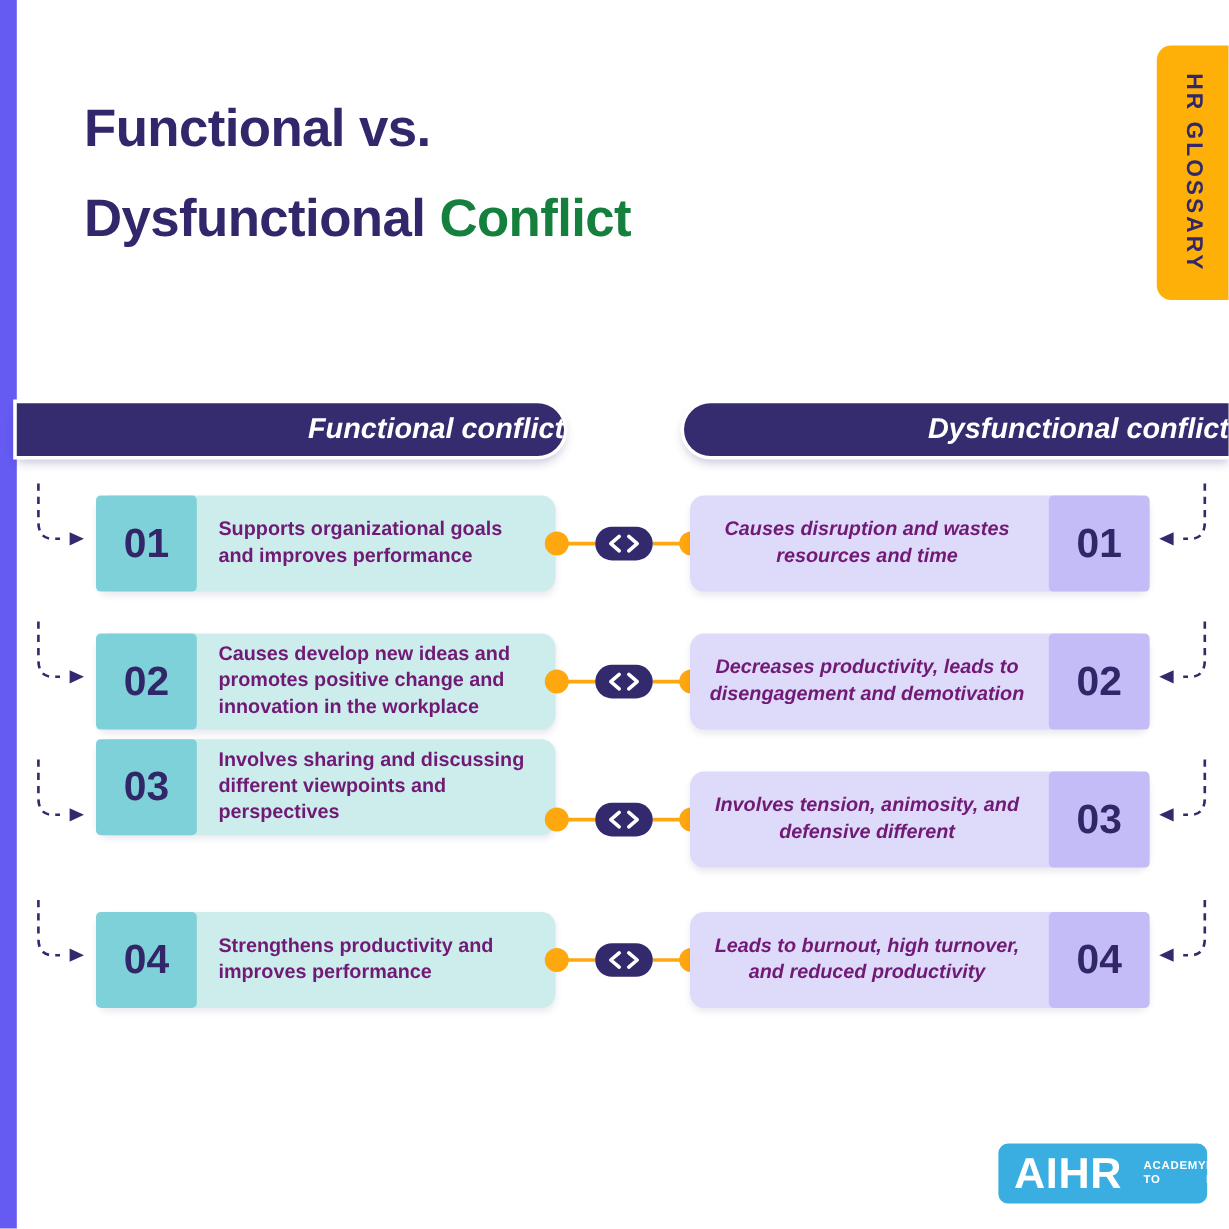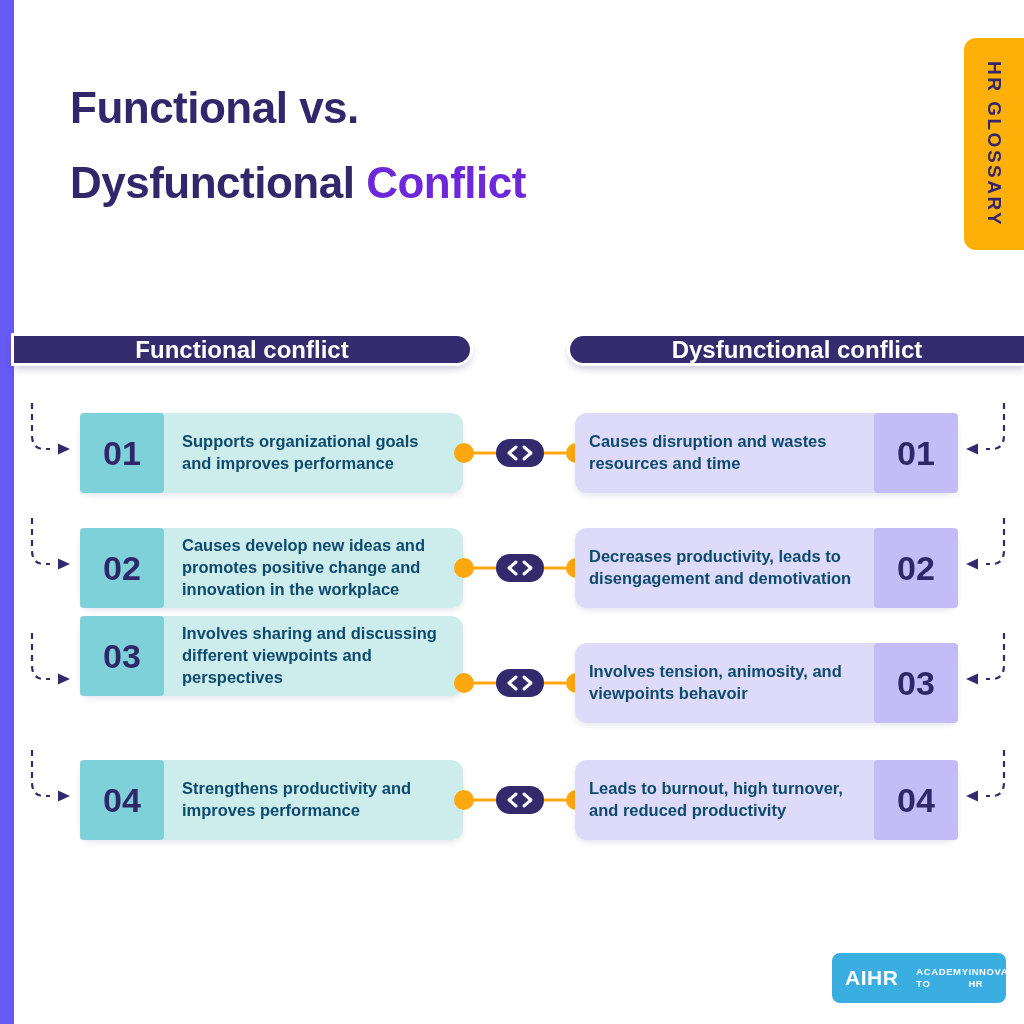--- a/index.html
+++ b/index.html
@@ -5,57 +5,57 @@
   html,body{margin:0;padding:0;background:#ffffff;}
   .canvas{
     position:relative;width:1024px;height:1024px;overflow:hidden;
     background:#ffffff;font-family:"Liberation Sans",sans-serif;
   }
   .edge-bar{position:absolute;left:0;top:0;width:14px;height:1024px;background:#655af2;}
 
   
   .title{position:absolute;left:70px;top:70px;font-size:44px;line-height:75px;
     font-weight:bold;color:#32276b;letter-spacing:-0.5px;}
-  .title .accent{color:#6d28d9;}
+  .title .accent{color:#15803d;}
 
   
   .glossary-tag{position:absolute;right:0;top:38px;width:60px;height:212px;
     background:#ffb008;border-radius:12px 0 0 12px;display:flex;align-items:center;justify-content:center;}
   .glossary-tag span{writing-mode:vertical-rl;font-size:19px;font-weight:bold;
     color:#32276b;letter-spacing:2.5px;white-space:nowrap;}
 
   
-  .col-header{position:absolute;top:336px;height:27px;background:#352b6f;color:#ffffff;
-    font-size:24px;font-weight:bold;display:flex;align-items:center;justify-content:center;
-    box-shadow:0 0 0 3px #ffffff,0 5px 9px rgba(50,40,110,0.30);}
+  .col-header{position:absolute;top:336px;height:44px;background:#352b6f;color:#ffffff;
+    font-size:24px;font-weight:bold;display:flex;align-items:center;justify-content:flex-end;
+    box-shadow:0 0 0 3px #ffffff,0 5px 9px rgba(50,40,110,0.30);font-style:italic;}
   .col-header.left{left:14px;width:456px;border-radius:0 22px 22px 0;}
   .col-header.right{left:570px;width:454px;border-radius:22px 0 0 22px;}
 
   
   .card{position:absolute;height:80px;width:383px;border-radius:12px;
     box-shadow:0 3px 5px rgba(50,40,110,0.10);}
   .card.teal{left:80px;background:#cdecec;}
   .card.lav{left:575px;background:#dedafa;}
   .num{position:absolute;top:0;width:84px;height:80px;border-radius:4px;
     display:flex;align-items:center;justify-content:center;
     font-size:34px;font-weight:bold;color:#312768;}
   .card.teal .num{left:0;background:#7fd1d9;}
   .card.lav .num{right:0;background:#c3bcf6;}
   .card .txt{position:absolute;top:0;height:80px;display:flex;align-items:center;
-    font-size:16.5px;font-weight:bold;color:#0c4a6e;line-height:1.32;}
+    font-size:16.5px;font-weight:bold;color:#701a75;line-height:1.32;}
   .card.teal .txt{left:102px;right:14px;text-align:left;}
-  .card.lav .txt{left:14px;right:102px;text-align:left;justify-content:flex-end;}
+  .card.lav .txt{left:14px;right:102px;text-align:center;justify-content:flex-end;font-style:italic;}
 
   .connector{position:absolute;left:452px;width:136px;height:80px;}
   .arrow{position:absolute;width:48px;height:62px;}
 
   
   .logo{position:absolute;left:832px;top:953px;width:174px;height:50px;background:#3aaee0;
     border-radius:8px;display:flex;align-items:center;padding:0 0 0 13px;box-sizing:border-box;}
-  .logo .brand{font-size:21px;font-weight:bold;color:#ffffff;letter-spacing:0.5px;}
+  .logo .brand{font-size:36px;font-weight:bold;color:#ffffff;letter-spacing:0.5px;}
   .logo .divider{width:2px;height:30px;background:#ffffff;margin:0 9px 0 9px;}
   .logo .tagline{display:flex;flex-direction:row;font-size:9.5px;font-weight:bold;
     color:#ffffff;letter-spacing:0.6px;line-height:1.3;}
 </style>
 </head>
 <body>
 
 <div class="canvas">
 
   <div class="edge-bar"></div>
@@ -145,21 +145,21 @@
     <line x1="92" y1="40" x2="124" y2="40" stroke="#ffa70f" stroke-width="3"></line>
     <circle cx="12" cy="40" r="10" fill="#ffa70f"></circle>
     <circle cx="124" cy="40" r="10" fill="#ffa70f"></circle>
     <rect x="44" y="26" width="48" height="28" rx="14" fill="#332a6e"></rect>
     <g>
       <polyline points="64,34 57,40 64,46" fill="none" stroke="#ffffff" stroke-width="3" stroke-linecap="round" stroke-linejoin="round"></polyline>
       <polyline points="72,34 79,40 72,46" fill="none" stroke="#ffffff" stroke-width="3" stroke-linecap="round" stroke-linejoin="round"></polyline>
     </g>
   </svg>
   <div class="card lav" style="top:643px">
-    <div class="txt">Involves tension, animosity, and viewpoints behavoir</div>
+    <div class="txt">Involves tension, animosity, and defensive different</div>
     <div class="num">03</div>
   </div>
   <svg class="arrow" style="left:962px;top:631px" viewBox="0 0 48 62">
     <path d="M42 2 V34 Q42 48 30 48 H24" fill="none" stroke="#332a6e" stroke-width="2.2" stroke-dasharray="6 5"></path>
     <polygon points="16,42.5 16,53.5 4,48" fill="#332a6e"></polygon>
   </svg>
 
   <svg class="arrow" style="left:26px;top:748px" viewBox="0 0 48 62">
     <path d="M6 2 V34 Q6 48 18 48 H24" fill="none" stroke="#332a6e" stroke-width="2.2" stroke-dasharray="6 5"></path>
     <polygon points="32,42.5 32,53.5 44,48" fill="#332a6e"></polygon>

